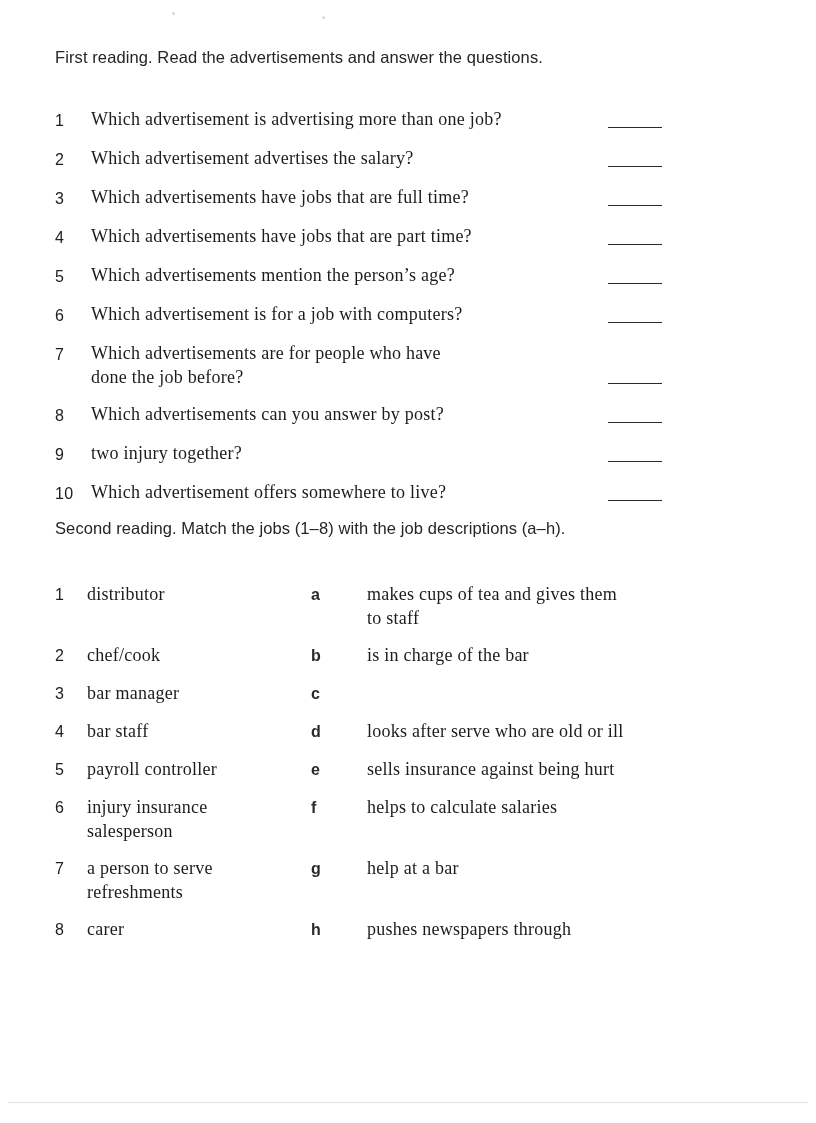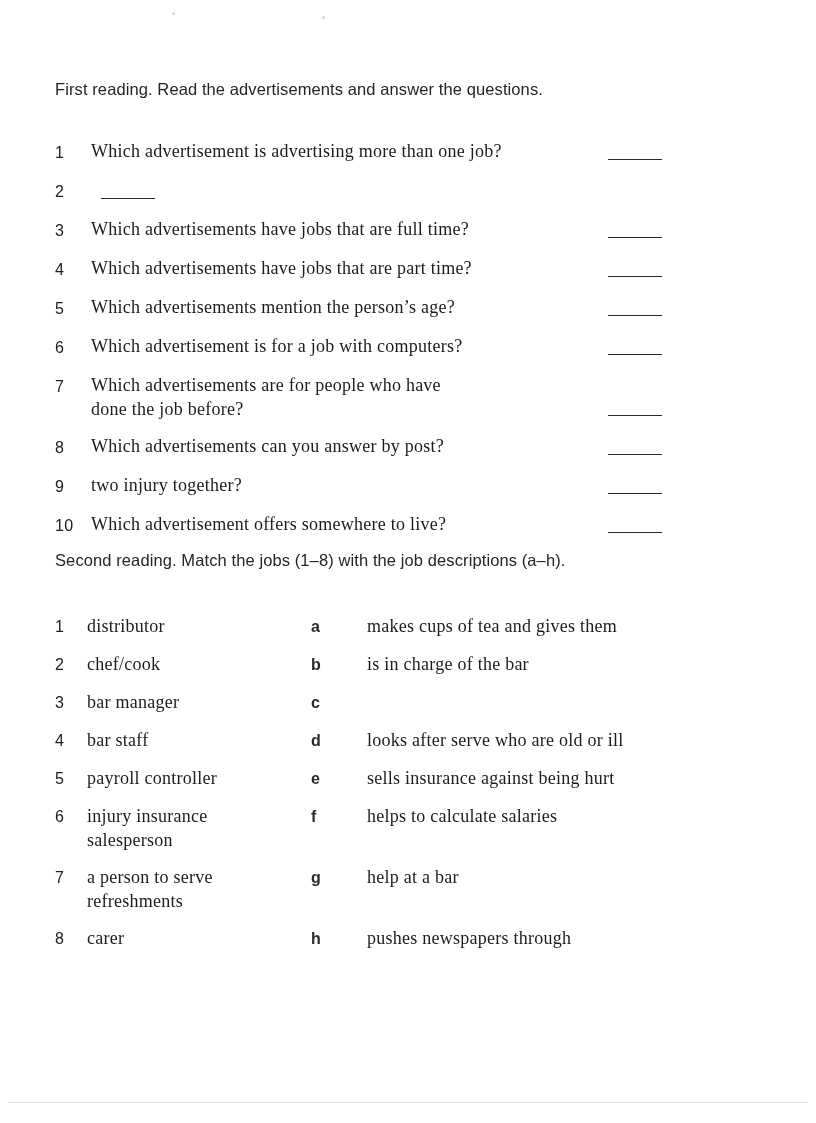--- a/index.html
+++ b/index.html
@@ -11,21 +11,21 @@
     width: 816px;
     height: 1123px;
     position: relative;
     overflow: hidden;
     font-family: "Liberation Serif", serif;
     color: #1c1c1c;
   }
   .page {
     box-sizing: border-box;
     width: 732px;
-    padding: 80px 70px 0 55px;
+    padding: 48px 70px 0 55px;
   }
   .instruction {
     font-family: "Liberation Sans", sans-serif;
     font-size: 16.5px;
     color: #252525;
     letter-spacing: 0.1px;
   }
   .q-section {
     margin-top: 40px;
     margin-bottom: 0;
@@ -114,20 +114,24 @@
       <div class="q-num">1</div>
       <div class="q-text">
         <div>Which advertisement is advertising more than one job?</div>
         <div></div>
       </div>
       <div class="q-blank"></div>
     </div>
 
     <div class="q-row">
       <div class="q-num">2</div>
+      <div class="q-text">
+        <div>Which advertisement advertises the salary?</div>
+        <div></div>
+      </div>
       <div class="q-blank"></div>
     </div>
 
     <div class="q-row">
       <div class="q-num">3</div>
       <div class="q-text">
         <div>Which advertisements have jobs that are full time?</div>
         <div></div>
       </div>
       <div class="q-blank"></div>
@@ -203,20 +207,21 @@
 
     <div class="m-row">
       <div class="m-num">1</div>
       <div class="m-job">
         <div>distributor</div>
         <div></div>
       </div>
       <div class="m-letter">a</div>
       <div class="m-desc">
         <div>makes cups of tea and gives them</div>
+        <div>to staff</div>
       </div>
     </div>
 
     <div class="m-row">
       <div class="m-num">2</div>
       <div class="m-job">
         <div>chef/cook</div>
         <div></div>
       </div>
       <div class="m-letter">b</div>

